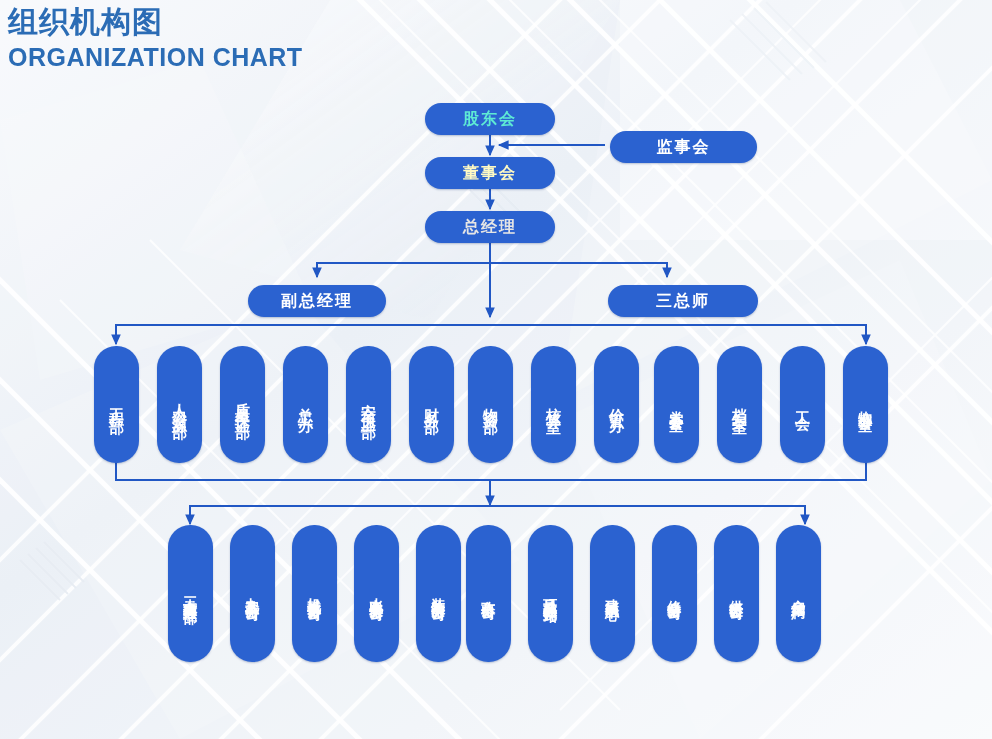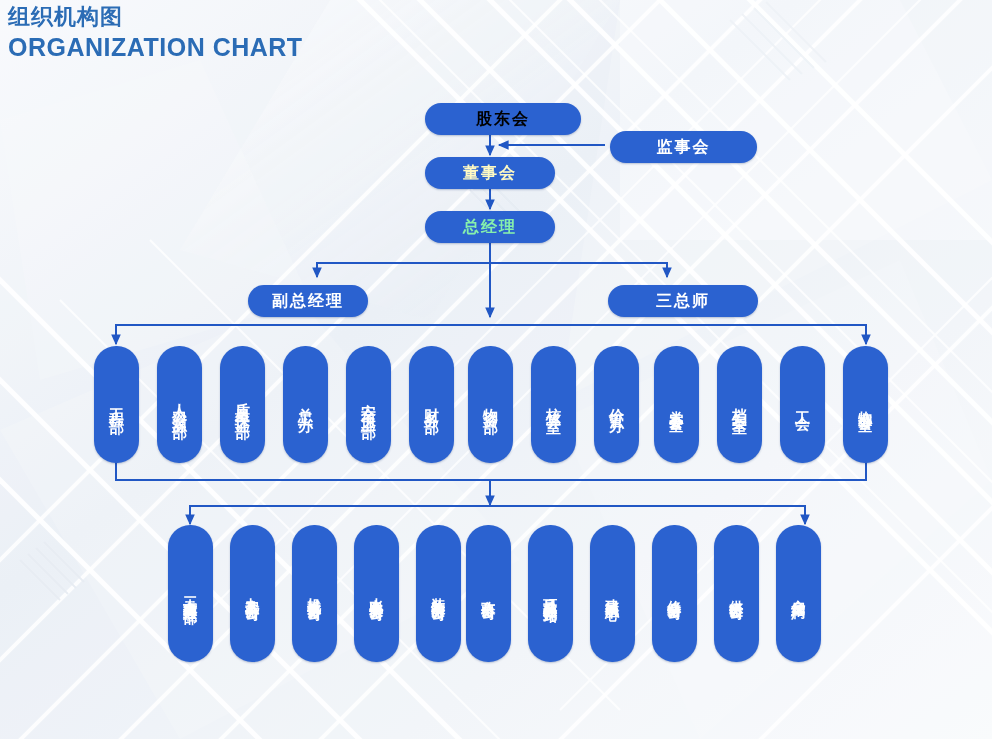--- a/index.html
+++ b/index.html
@@ -17,21 +17,21 @@
       linear-gradient(115deg, #eef2f7 0%, #e4ebf3 22%, #f4f7fa 48%, #e8eef5 70%, #f6f8fb 100%);
     overflow: hidden;
   }
   
   #bg-art { position: absolute; inset: 0; pointer-events: none; }
   #bg-art svg { display: block; width: 992px; height: 739px; }
 
   
   .heading { position: absolute; left: 8px; top: 4px; z-index: 6; }
   .heading .cn {
-    font-size: 22px; font-weight: bold; letter-spacing: 1px;
+    font-size: 30px; font-weight: bold; letter-spacing: 1px;
     line-height: 1.2;
   }
   .heading .en {
     font-size: 25px; font-weight: bold; letter-spacing: 0.5px;
     line-height: 1.25; margin-top: 2px;
   }
 
   
   #wires { position: absolute; inset: 0; z-index: 2; pointer-events: none; }
 
@@ -176,29 +176,29 @@
       <path d="M116,462 L116,480 L866,480 L866,462"></path>
 
       <line x1="490" y1="480" x2="490" y2="505" marker-end="url(#arrow)"></line>
 
       <path d="M190,524 L190,506 L805,506 L805,524"></path>
       <line x1="190" y1="506" x2="190" y2="524" marker-end="url(#arrow)"></line>
       <line x1="805" y1="506" x2="805" y2="524" marker-end="url(#arrow)"></line>
     </g>
   </svg>
 
-  <div class="node horiz" style="left: 425px; top: 103px; width: 156px; background: rgb(43, 98, 208); color: #000000;">股东会</div>
+  <div class="node horiz" style="left: 425px; top: 103px; width: 130px; background: rgb(43, 98, 208); color: #5eead4;">股东会</div>
 
   <div class="node horiz" style="left: 610px; top: 131px; width: 147px; background: rgb(43, 98, 208); color: rgb(255, 255, 255);">监事会</div>
 
   <div class="node horiz" style="left: 425px; top: 157px; width: 130px; background: rgb(43, 98, 208); color: #fef9c3;">董事会</div>
 
-  <div class="node horiz" style="left: 425px; top: 211px; width: 130px; background: rgb(43, 98, 208); color: #86efac;">总经理</div>
-
-  <div class="node horiz" style="left: 248px; top: 285px; width: 120px; background: rgb(43, 98, 208); color: rgb(255, 255, 255);">副总经理</div>
+  <div class="node horiz" style="left: 425px; top: 211px; width: 130px; background: rgb(43, 98, 208); color: #e5e5e5;">总经理</div>
+
+  <div class="node horiz" style="left: 248px; top: 285px; width: 138px; background: rgb(43, 98, 208); color: rgb(255, 255, 255);">副总经理</div>
 
   <div class="node horiz" style="left: 608px; top: 285px; width: 150px; background: rgb(43, 98, 208); color: rgb(255, 255, 255);">三总师</div>
 
   <div class="node vert" style="left: 94px; top: 346px; width: 45px; height: 117px; background: rgb(43, 98, 208); color: rgb(255, 255, 255);">工程部</div>
   <div class="node vert" style="left: 157px; top: 346px; width: 45px; height: 117px; background: rgb(43, 98, 208); color: rgb(255, 255, 255);">人力资源部</div>
   <div class="node vert" style="left: 220px; top: 346px; width: 45px; height: 117px; background: rgb(43, 98, 208); color: rgb(255, 255, 255);">质量保证部</div>
   <div class="node vert" style="left: 283px; top: 346px; width: 45px; height: 117px; background: rgb(43, 98, 208); color: rgb(255, 255, 255);">总工办</div>
   <div class="node vert" style="left: 346px; top: 346px; width: 45px; height: 117px; background: rgb(43, 98, 208); color: rgb(255, 255, 255);">安全保卫部</div>
   <div class="node vert" style="left: 409px; top: 346px; width: 45px; height: 117px; background: rgb(43, 98, 208); color: rgb(255, 255, 255);">财务部</div>
   <div class="node vert" style="left: 468px; top: 346px; width: 45px; height: 117px; background: rgb(43, 98, 208); color: rgb(255, 255, 255);">物资部</div>

